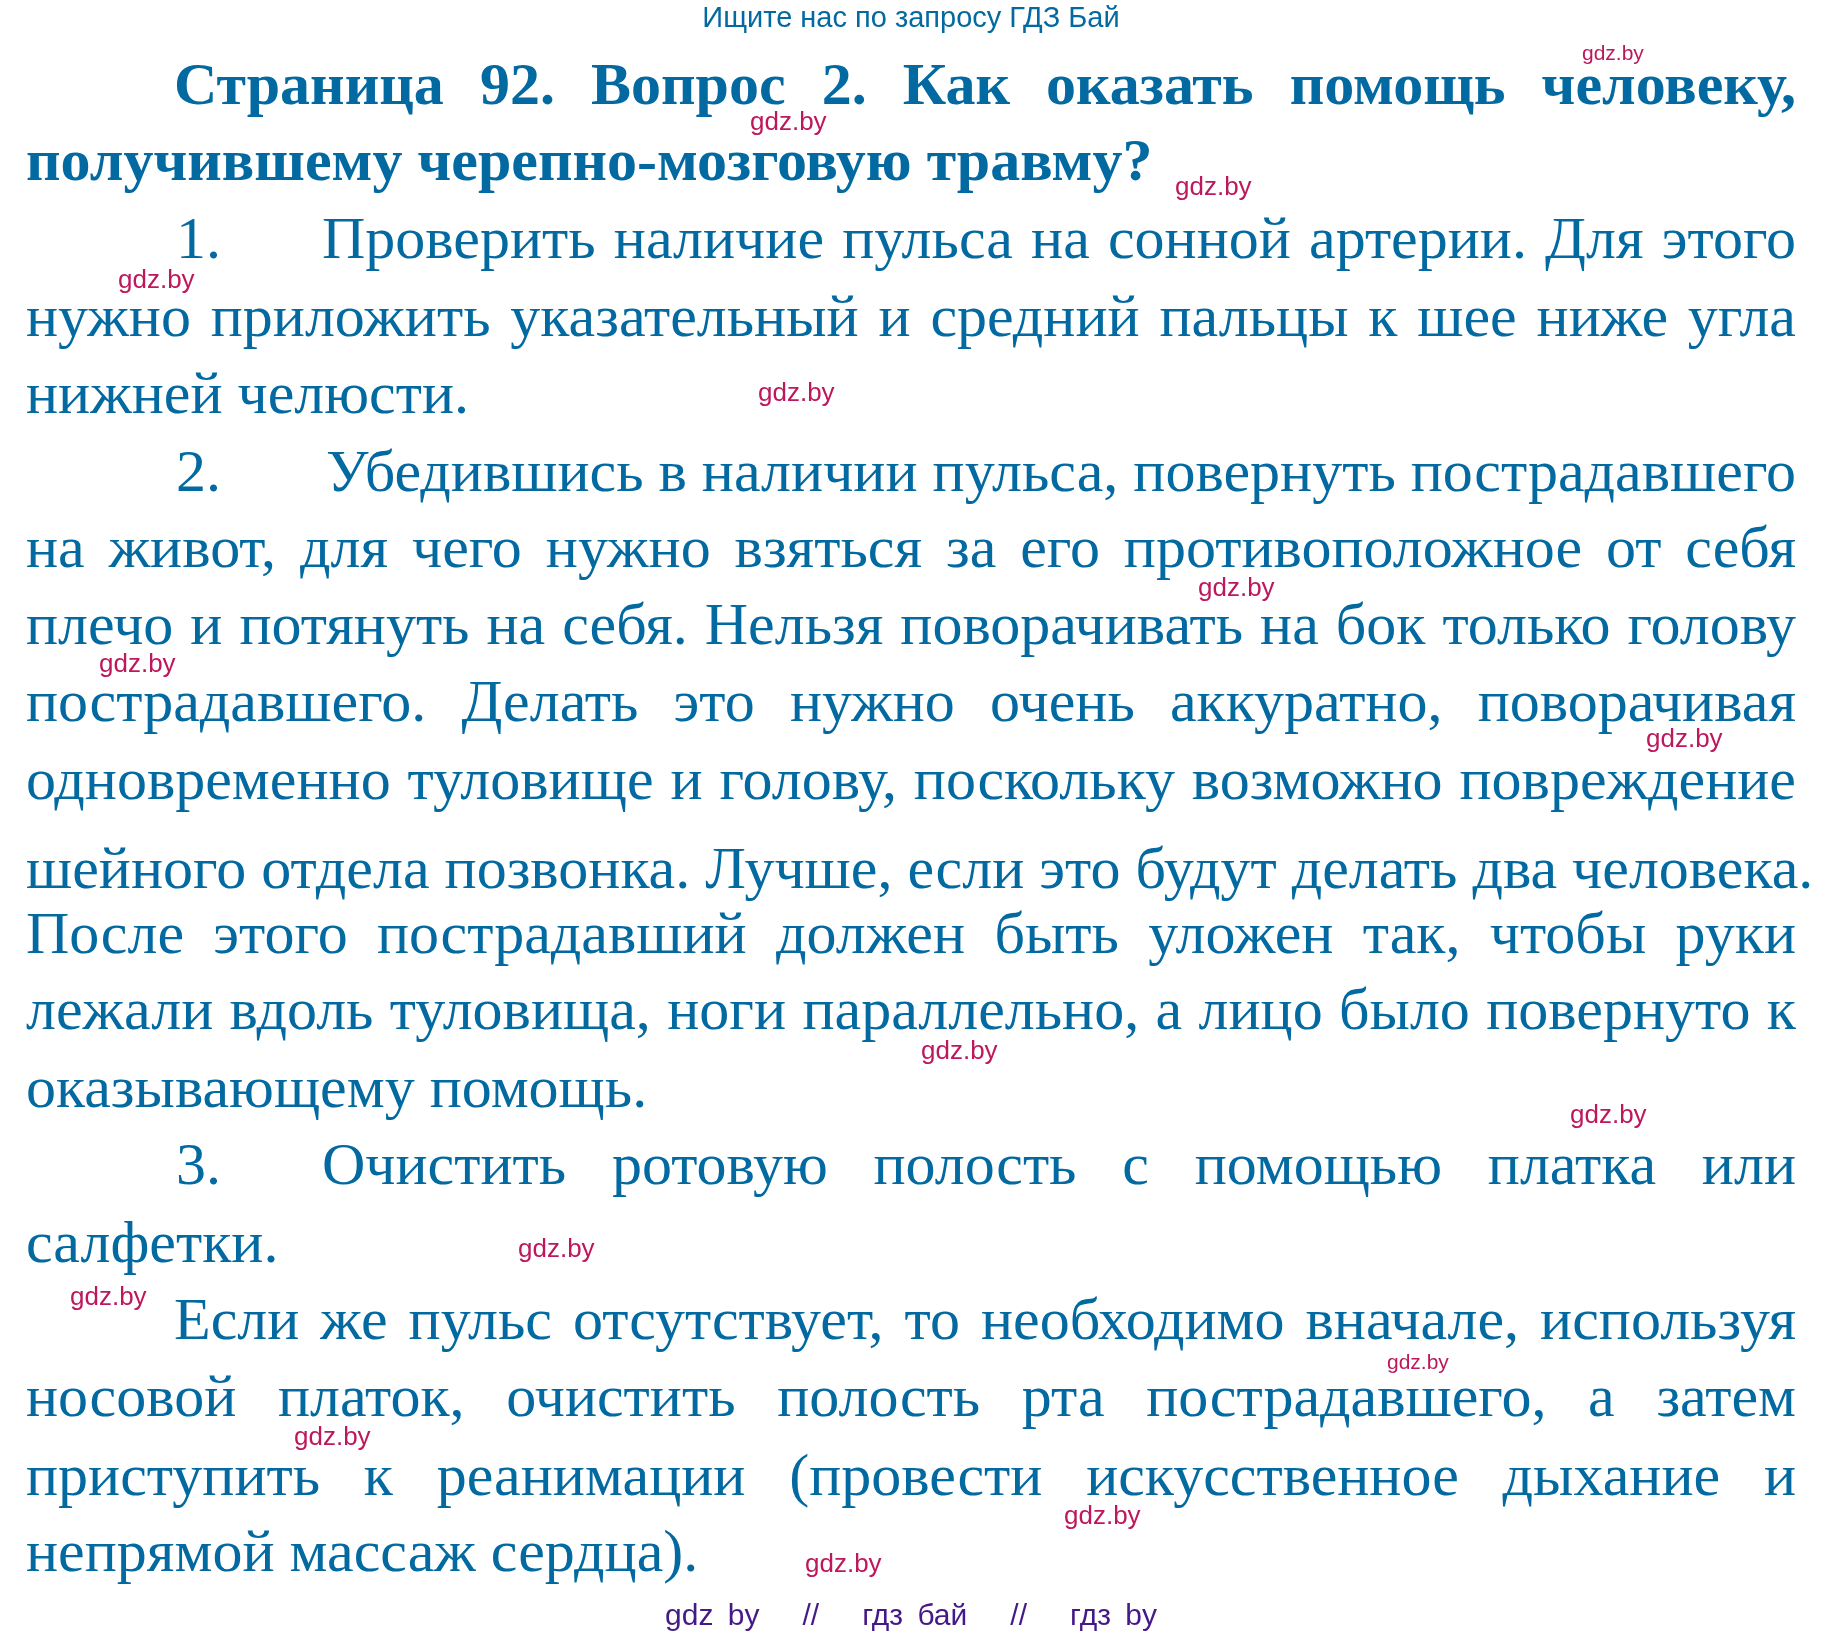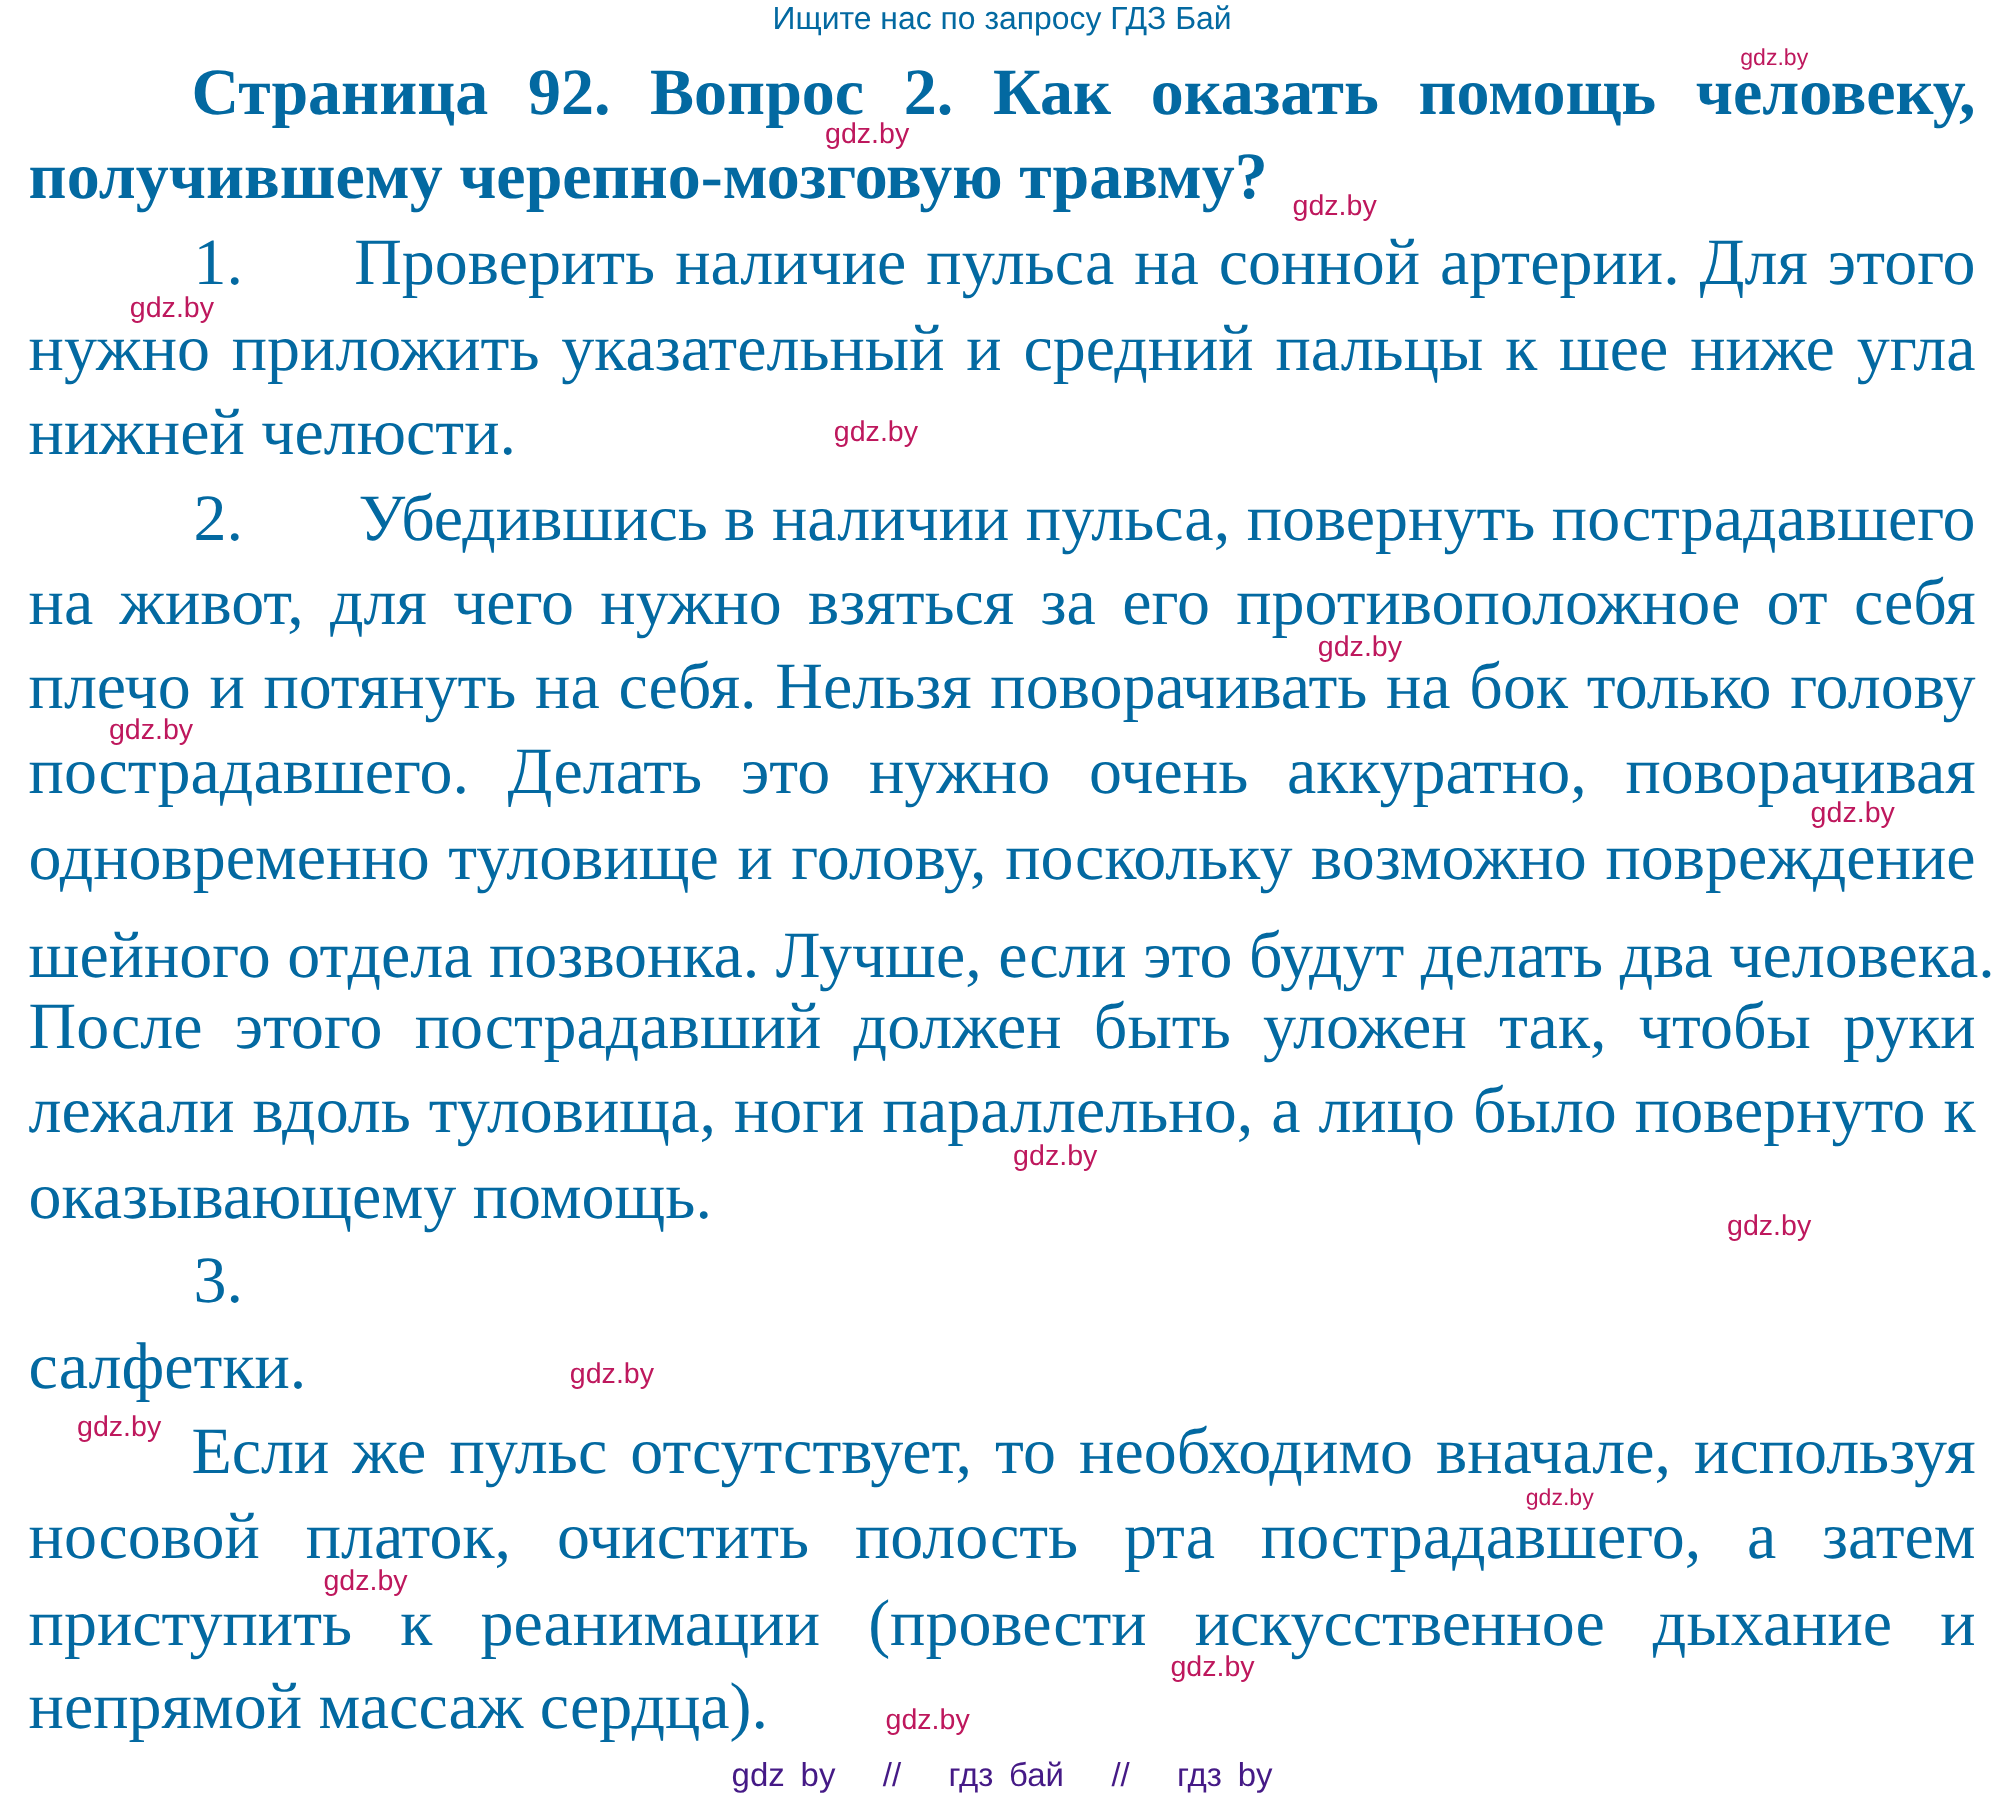--- a/index.html
+++ b/index.html
@@ -42,20 +42,21 @@
 <div class="ln" style="top:594px;">плечо и потянуть на себя. Нельзя поворачивать на бок только голову</div>
 <div class="ln" style="top:671px;">пострадавшего. Делать это нужно очень аккуратно, поворачивая</div>
 <div class="ln" style="top:749px;">одновременно туловище и голову, поскольку возможно повреждение</div>
 <div class="ln" style="top:826px;margin-top:12px;">шейного отдела позвонка. Лучше, если это будут делать два человека.</div>
 <div class="ln" style="top:903px;">После этого пострадавший должен быть уложен так, чтобы руки</div>
 <div class="ln" style="top:979px;">лежали вдоль туловища, ноги параллельно, а лицо было повернуто к</div>
 <div class="ln left" style="top:1057px;">оказывающему помощь.</div>
 
 <div class="ln flex" style="top:1134px;">
   <span style="margin-left:150px; width:146px;">3.</span>
+  <span style="flex:1; text-align:justify; text-align-last:justify;">Очистить ротовую полость с помощью платка или</span>
 </div>
 <div class="ln left" style="top:1212px;">салфетки.</div>
 
 <div class="ln" style="top:1289px; left:174px; width:1622px;">Если же пульс отсутствует, то необходимо вначале, используя</div>
 <div class="ln" style="top:1366px;">носовой платок, очистить полость рта пострадавшего, а затем</div>
 <div class="ln" style="top:1445px;">приступить к реанимации (провести искусственное дыхание и</div>
 <div class="ln left" style="top:1521px;">непрямой массаж сердца).</div>
 
 <div class="wm sm" style="left:1582px; top:42px;">gdz.by</div>
 <div class="wm" style="left:750px; top:108px;">gdz.by</div>

